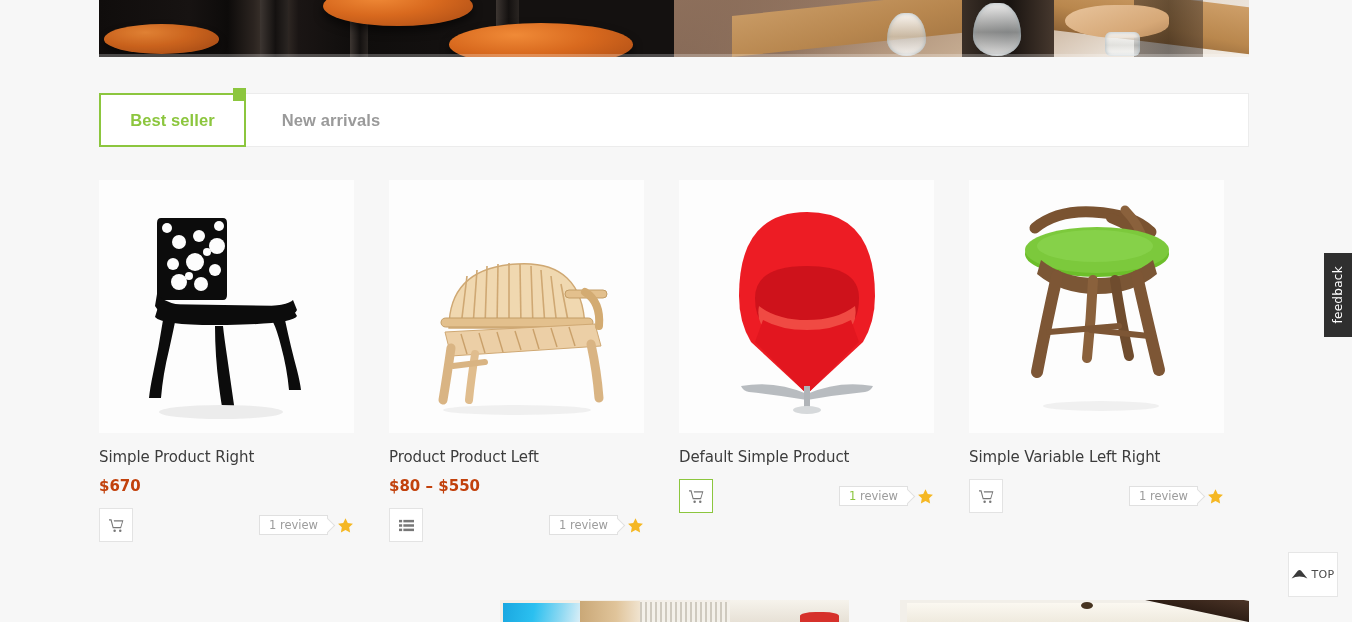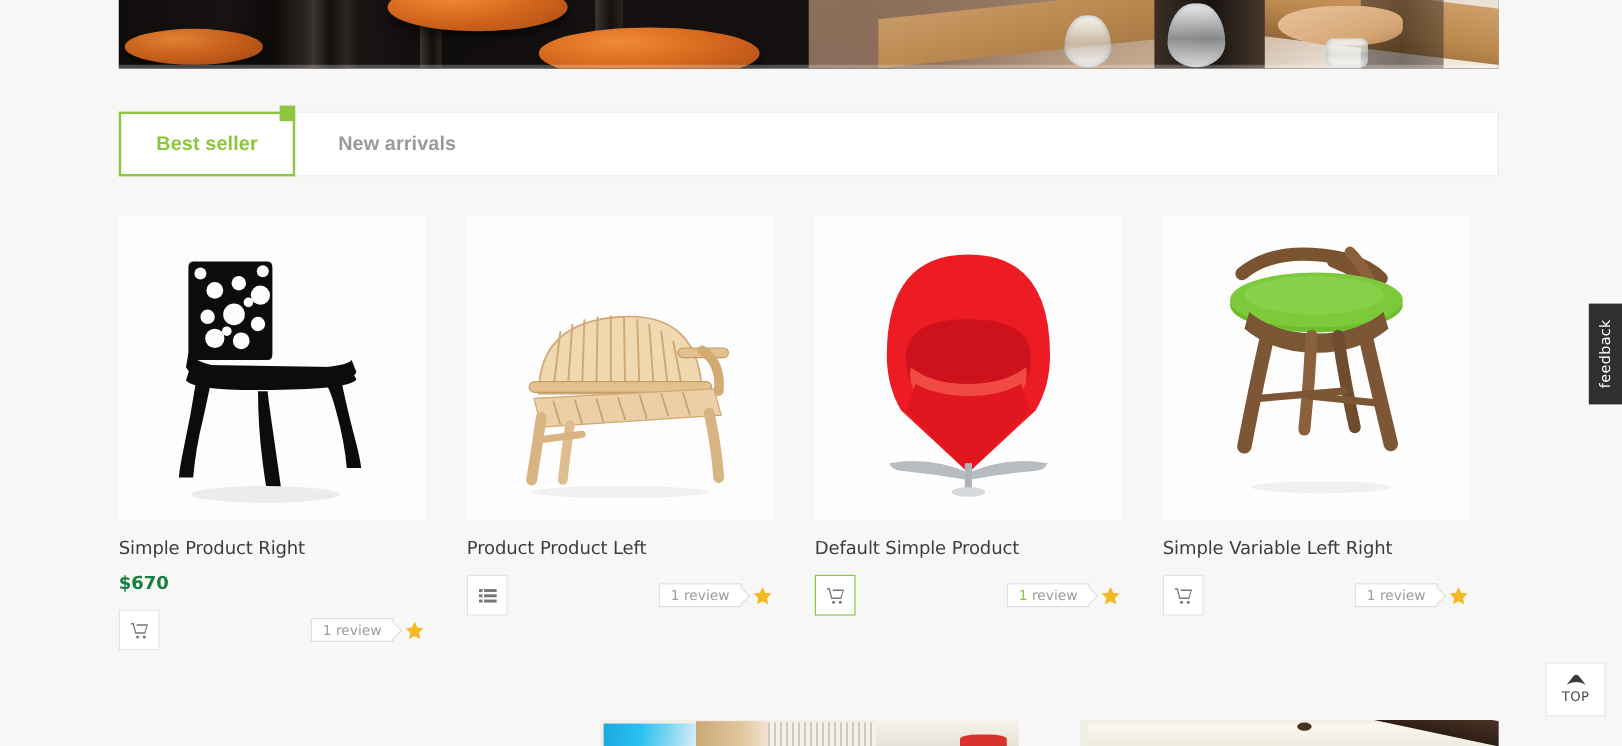--- a/index.html
+++ b/index.html
@@ -104,21 +104,21 @@
   .product { width: 255px; position: relative; }
   .thumb {
     width: 255px; height: 253px; background: #fdfdfd;
     position: relative; overflow: hidden;
   }
   .ptitle {
     margin-top: 15px; font-size: 15px; color: #3c3c3c;
     font-family: "DejaVu Sans", sans-serif; letter-spacing: -.1px;
   }
   .pprice {
-    margin-top: 11px; font-size: 15px; font-weight: bold; color: #15803d;
+    margin-top: 11px; font-size: 15px; font-weight: bold; color: #c2410c;
     font-family: "DejaVu Sans", sans-serif;
   }
   .prow {
     margin-top: 13px; display: flex; align-items: center;
     justify-content: space-between; height: 34px;
   }
   .act-btn {
     width: 34px; height: 34px; background: #fff; border: 1px solid #e3e3e3;
     display: flex; align-items: center; justify-content: center; cursor: pointer;
     padding: 0;
@@ -151,21 +151,21 @@
   .feedback span {
     color: #ffffff; font-size: 12px; letter-spacing: .3px;
     writing-mode: vertical-rl; transform: rotate(180deg);
     font-family: "DejaVu Sans", sans-serif;
   }
 
   
   .totop {
     position: absolute; left: 1288px; top: 552px; width: 50px; height: 45px;
     background: #fff; border: 1px solid #e6e6e6; cursor: pointer;
-    display: flex; flex-direction: column; align-items: center;
+    display: flex; flex-direction: row; align-items: center;
     justify-content: center; gap: 3px;
   }
   .totop .cap { color: #4a4a4a; font-size: 11px; letter-spacing: .4px;
     font-family: "DejaVu Sans", sans-serif; }
 
   
   .bstrip { position: absolute; top: 600px; height: 22px; overflow: hidden; }
   .bstrip.one { left: 500px; width: 349px; background: #f3efe8; }
   .bstrip.two { left: 900px; width: 349px; background: #f2efe9; }
   .bs-blue {
@@ -329,20 +329,21 @@
           <rect x="176" y="110" width="42" height="8" rx="4" fill="#e3c08d" stroke="#c39d66"></rect>
           <path d="M196 112 q16 10 14 34" stroke="#d3ab72" stroke-width="8" fill="none" stroke-linecap="round"></path>
           <path d="M62 168 q-4 28 -8 52" stroke="#d9b483" stroke-width="9" fill="none" stroke-linecap="round"></path>
           <path d="M202 164 q6 28 8 54" stroke="#d9b483" stroke-width="9" fill="none" stroke-linecap="round"></path>
           <path d="M86 174 q-4 26 -6 46" stroke="#e0bd8e" stroke-width="8" fill="none" stroke-linecap="round"></path>
           <path d="M64 186 L96 182" stroke="#d9b483" stroke-width="6" stroke-linecap="round"></path>
           <ellipse cx="128" cy="230" rx="74" ry="5" fill="#f0f0f0"></ellipse>
         </svg>
       </div>
       <div class="ptitle">Product Product Left</div>
+      <div class="pprice">$80 – $550</div>
       <div class="prow">
         <button class="act-btn">
           <svg width="15" height="13" viewBox="0 0 24 20" fill="#777">
             <rect x="0" y="1" width="5" height="4"></rect>
               <rect x="7" y="1" width="17" height="4"></rect>
             <rect x="0" y="8" width="5" height="4"></rect>
               <rect x="7" y="8" width="17" height="4"></rect>
             <rect x="0" y="15" width="5" height="4"></rect>
               <rect x="7" y="15" width="17" height="4"></rect>
           </svg>

